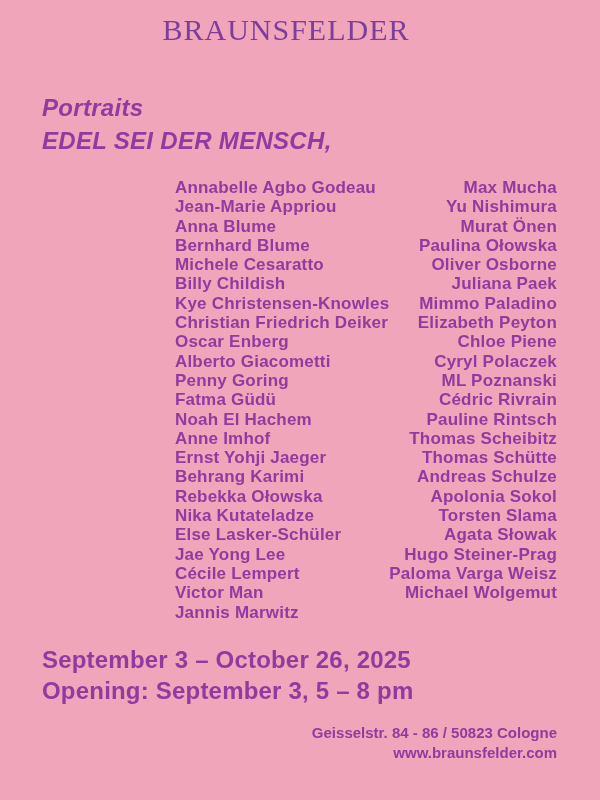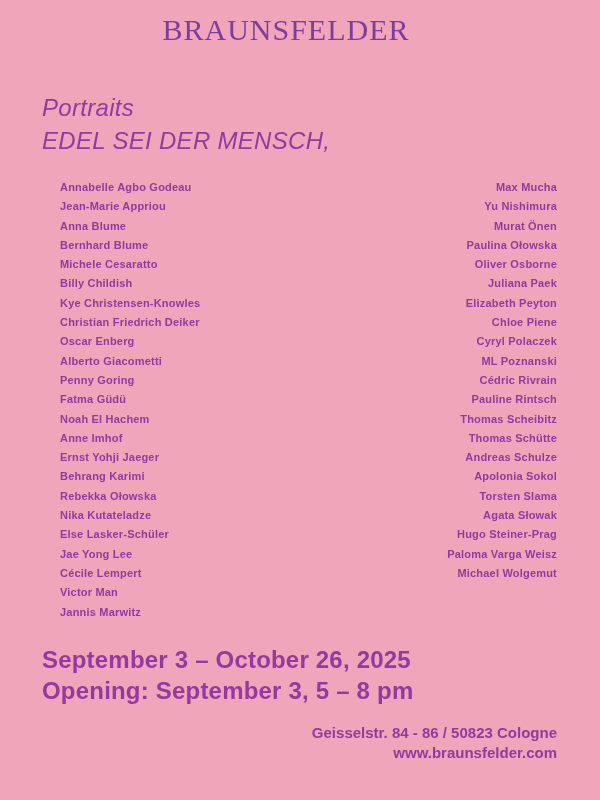--- a/index.html
+++ b/index.html
@@ -30,29 +30,29 @@
     font-size: 30px;
     line-height: 30px;
     letter-spacing: 1px;
     color: var(--logo-purple);
     margin-left: 31px;
   }
   .titles {
     margin: 46px 0 0 42px;
     font-size: 24px;
     line-height: 33px;
-    font-weight: normal;
+    font-weight: bold;
     font-style: italic;
     letter-spacing: 0.3px;
   }
   .names {
     display: flex;
-    justify-content: space-between;
+    justify-content: flex-end;
     margin: 21px 43px 0 60px;
-    font-size: 11px;
+    font-size: 17px;
     line-height: 19.3px;
     font-weight: bold;
     letter-spacing: 0.2px;
   }
   .col-left { text-align: left; }
   .col-right { text-align: right; }
   .dates {
     margin: 22px 0 0 42px;
     font-size: 24px;
     line-height: 31.5px;
@@ -106,20 +106,21 @@
         <div>Victor Man</div>
         <div>Jannis Marwitz</div>
       </div>
     <div class="col-right">
         <div>Max Mucha</div>
         <div>Yu Nishimura</div>
         <div>Murat Önen</div>
         <div>Paulina Ołowska</div>
         <div>Oliver Osborne</div>
         <div>Juliana Paek</div>
+        <div>Mimmo Paladino</div>
         <div>Elizabeth Peyton</div>
         <div>Chloe Piene</div>
         <div>Cyryl Polaczek</div>
         <div>ML Poznanski</div>
         <div>Cédric Rivrain</div>
         <div>Pauline Rintsch</div>
         <div>Thomas Scheibitz</div>
         <div>Thomas Schütte</div>
         <div>Andreas Schulze</div>
         <div>Apolonia Sokol</div>

